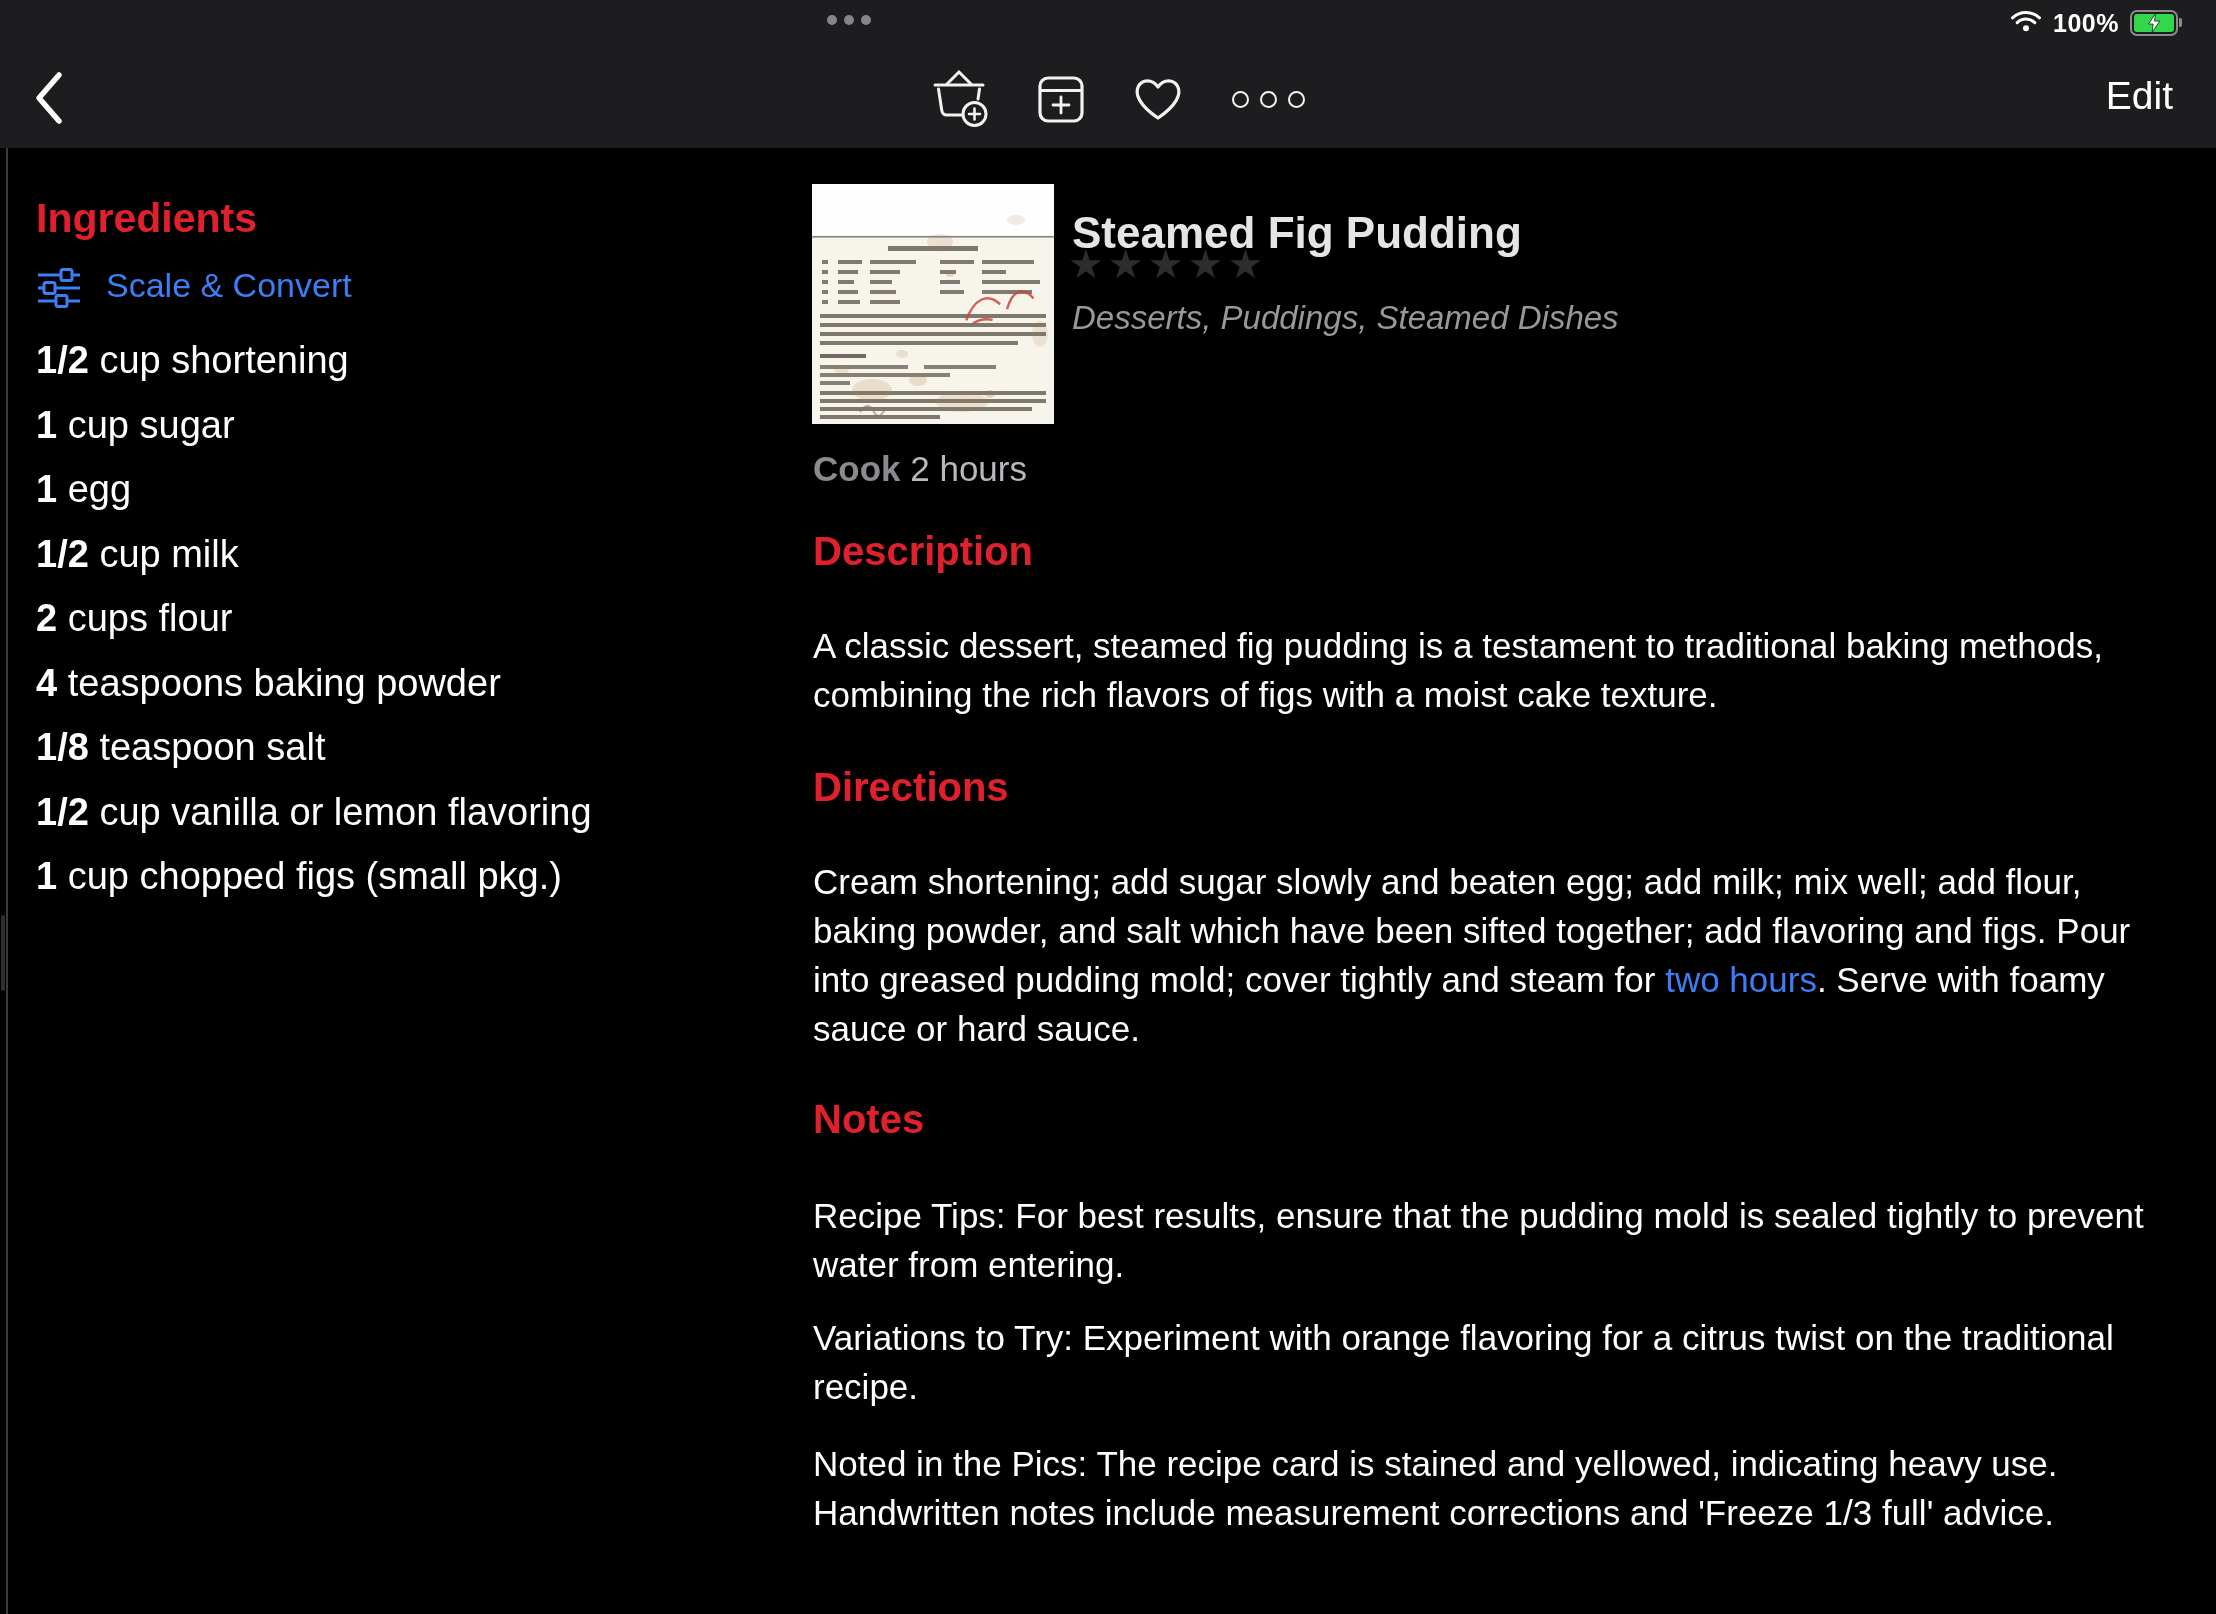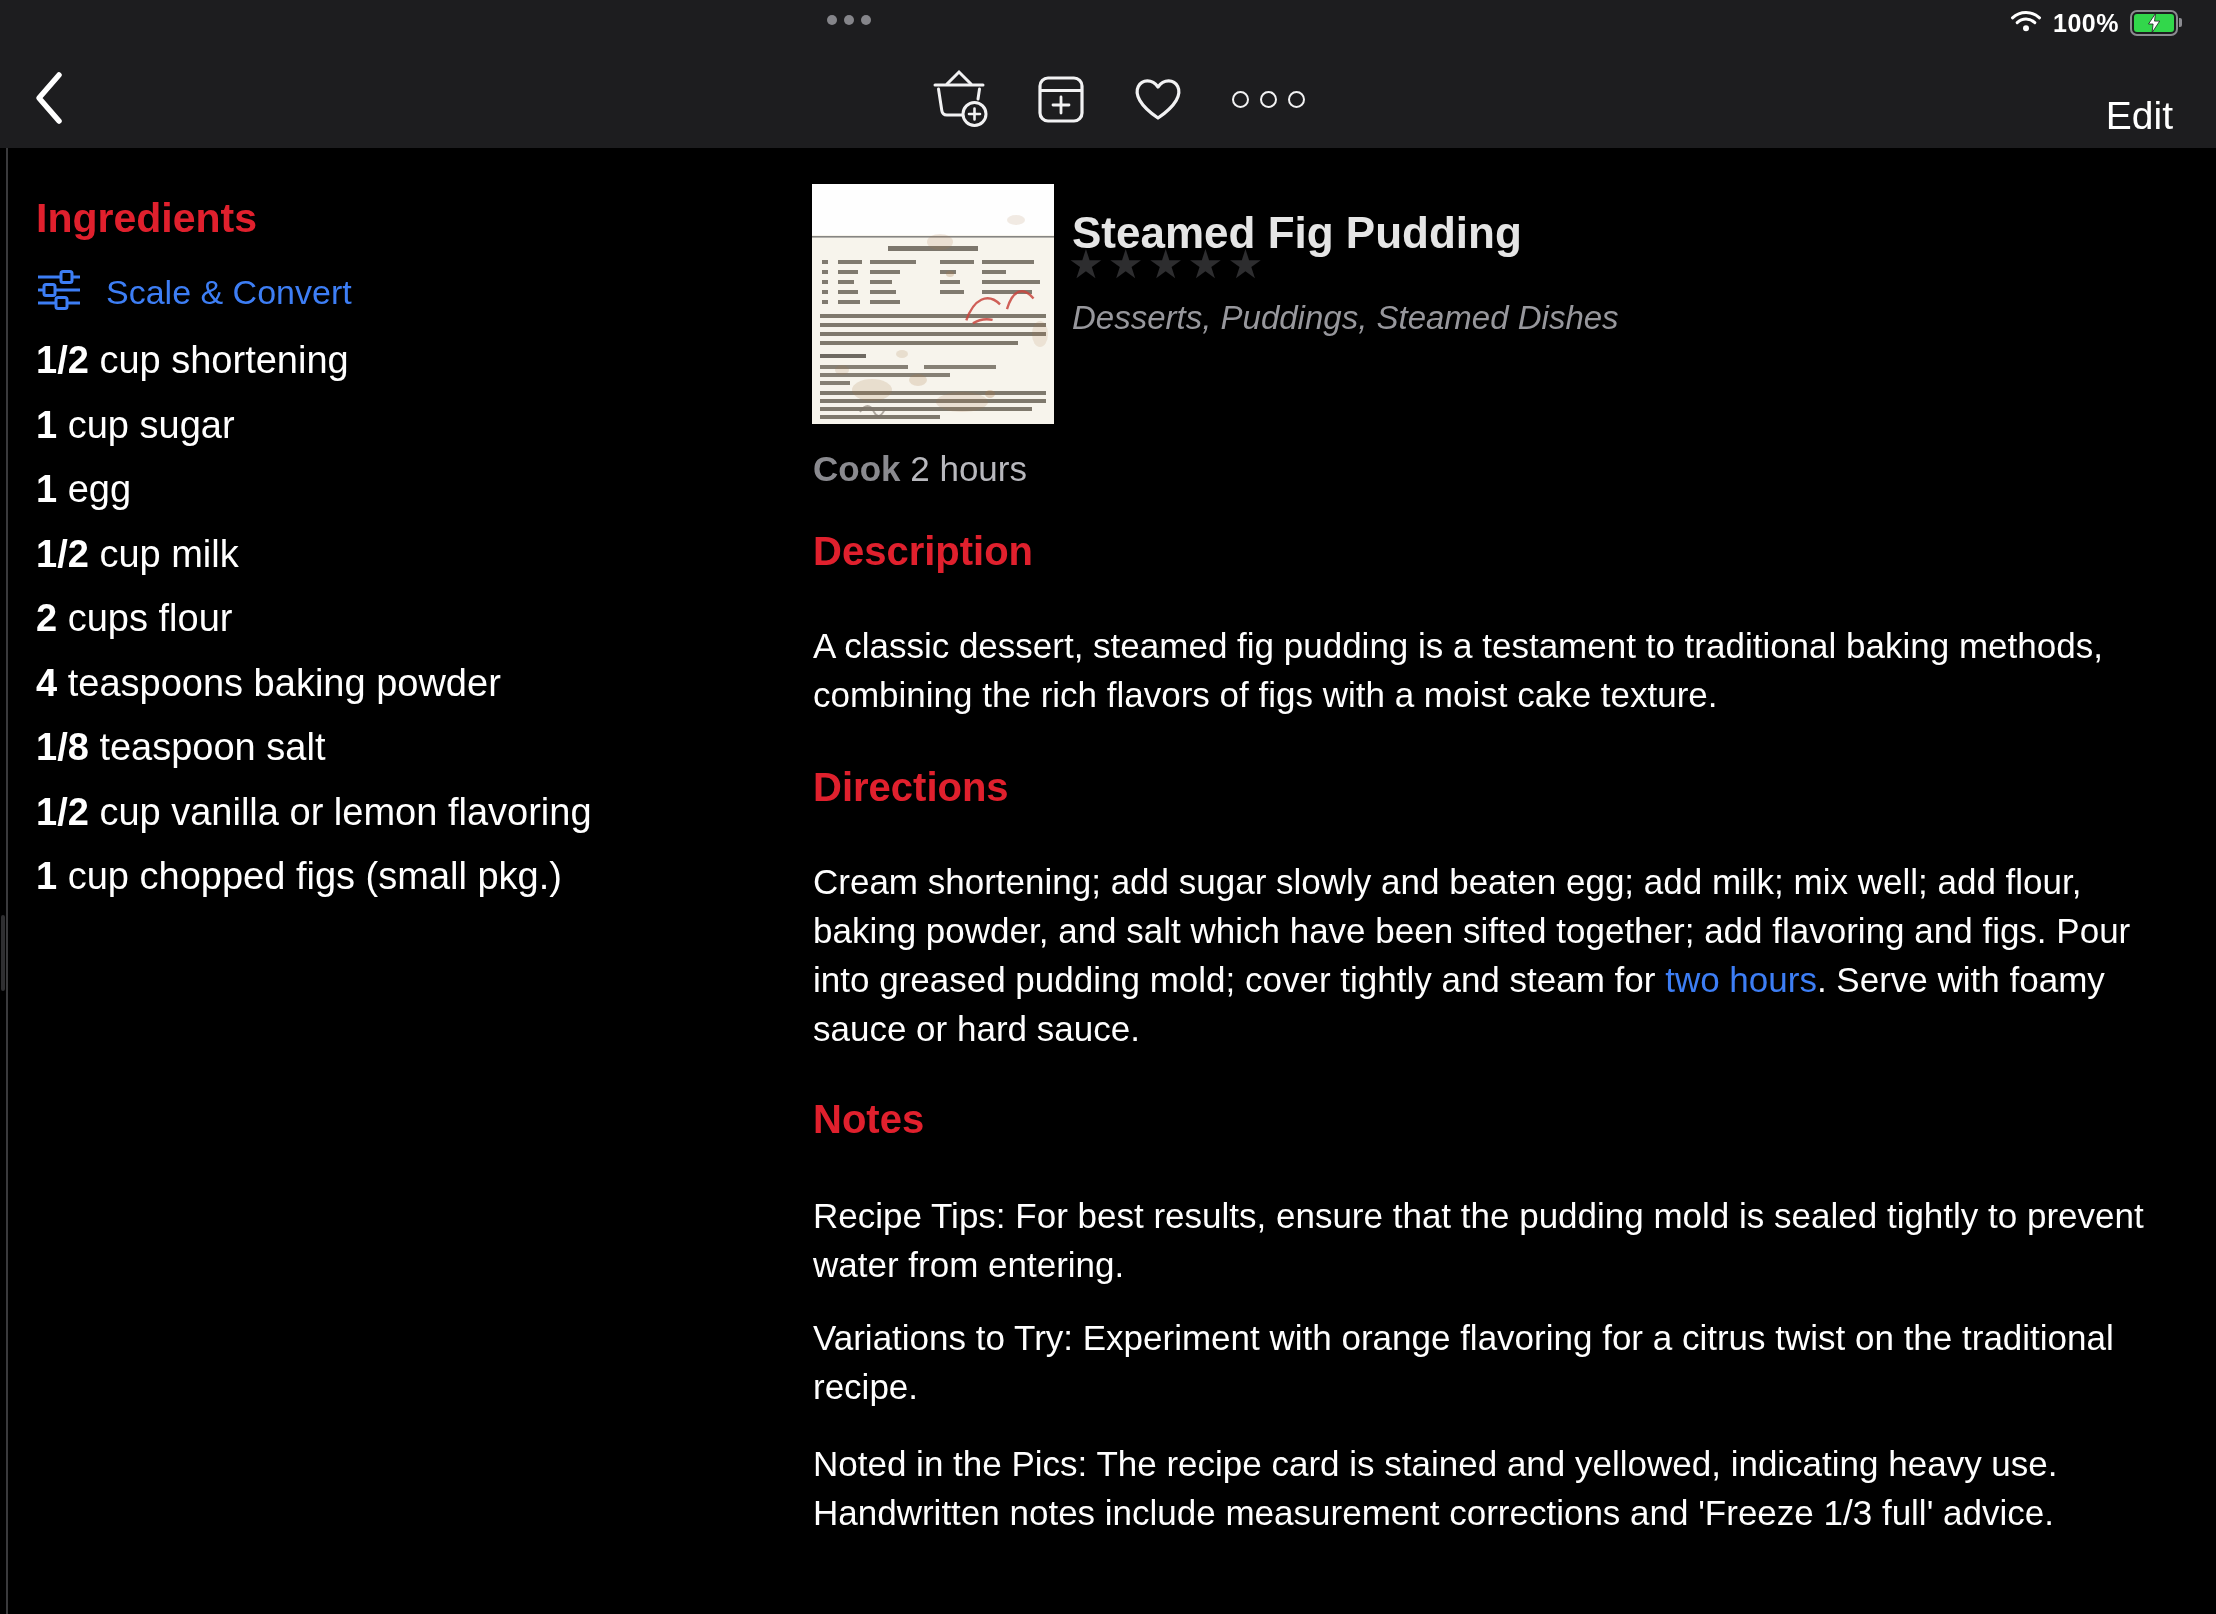--- a/index.html
+++ b/index.html
@@ -16,26 +16,26 @@
   .battery-pct{font-size:25px;font-weight:700;color:#fff;letter-spacing:.5px;}
   .battery{position:relative;width:44px;height:22px;border:2px solid #8b8b90;border-radius:7px;}
   .battery .fill{position:absolute;inset:2px;background:#32d74b;border-radius:3px;}
   .battery .nub{position:absolute;right:-6px;top:6px;width:3px;height:9px;background:#8b8b90;border-radius:0 2px 2px 0;}
   .battery svg{position:absolute;left:50%;top:50%;transform:translate(-50%,-50%);}
   .back-btn{position:absolute;left:32px;top:70px;width:34px;height:56px;cursor:pointer;}
   .nav-icons{position:absolute;left:928px;top:68px;height:62px;display:flex;align-items:center;gap:48px;}
   .nav-icon{display:flex;align-items:center;justify-content:center;cursor:pointer;}
   .ellipsis-icon{display:flex;gap:11px;}
   .ellipsis-icon i{width:13px;height:13px;border:2.5px solid #f2f2f3;border-radius:50%;display:block;}
-  .edit-btn{position:absolute;right:43px;top:74px;font-size:39px;line-height:44px;color:#fff;cursor:pointer;margin-top:20px;}
+  .edit-btn{position:absolute;right:43px;top:74px;font-size:39px;line-height:44px;color:#fff;cursor:pointer;}
   
   .pane-divider{position:absolute;left:6px;top:148px;width:2px;height:1466px;background:#3a3a3c;}
   .pane-scroll-thumb{position:absolute;left:1px;top:915px;width:4px;height:76px;background:#2f2f31;border-radius:2px;}
   .sb-heading{position:absolute;left:36px;top:196px;font-size:41px;font-weight:700;color:#e0202d;line-height:44px;}
-  .scale-row{position:absolute;left:36px;top:266px;height:46px;display:flex;align-items:flex-end;gap:24px;cursor:pointer;}
+  .scale-row{position:absolute;left:36px;top:266px;height:46px;display:flex;align-items:flex-start;gap:24px;cursor:pointer;}
   .scale-label{font-size:34px;color:#3d7ef5;}
   .ingredients{position:absolute;left:36px;top:328px;width:520px;}
   .ing-row{height:64.5px;line-height:64.5px;font-size:38px;color:#fff;white-space:nowrap;}
   .ing-row b{font-weight:700;}
   
   .thumb{position:absolute;left:812px;top:184px;width:242px;height:240px;cursor:pointer;}
   .r-title{position:absolute;left:1072px;top:208px;font-size:44px;font-weight:700;line-height:50px;color:#e5e5e5;}
   .r-stars{position:absolute;left:1068px;top:240px;font-size:40px;line-height:48px;color:#2d2d2f;letter-spacing:4px;cursor:pointer;font-family:"DejaVu Sans",sans-serif;}
   .r-cats{position:absolute;left:1072px;top:297px;font-size:33px;font-style:italic;color:#97979c;line-height:42px;}
   .cook-line{position:absolute;left:813px;top:448px;font-size:35px;line-height:42px;}

